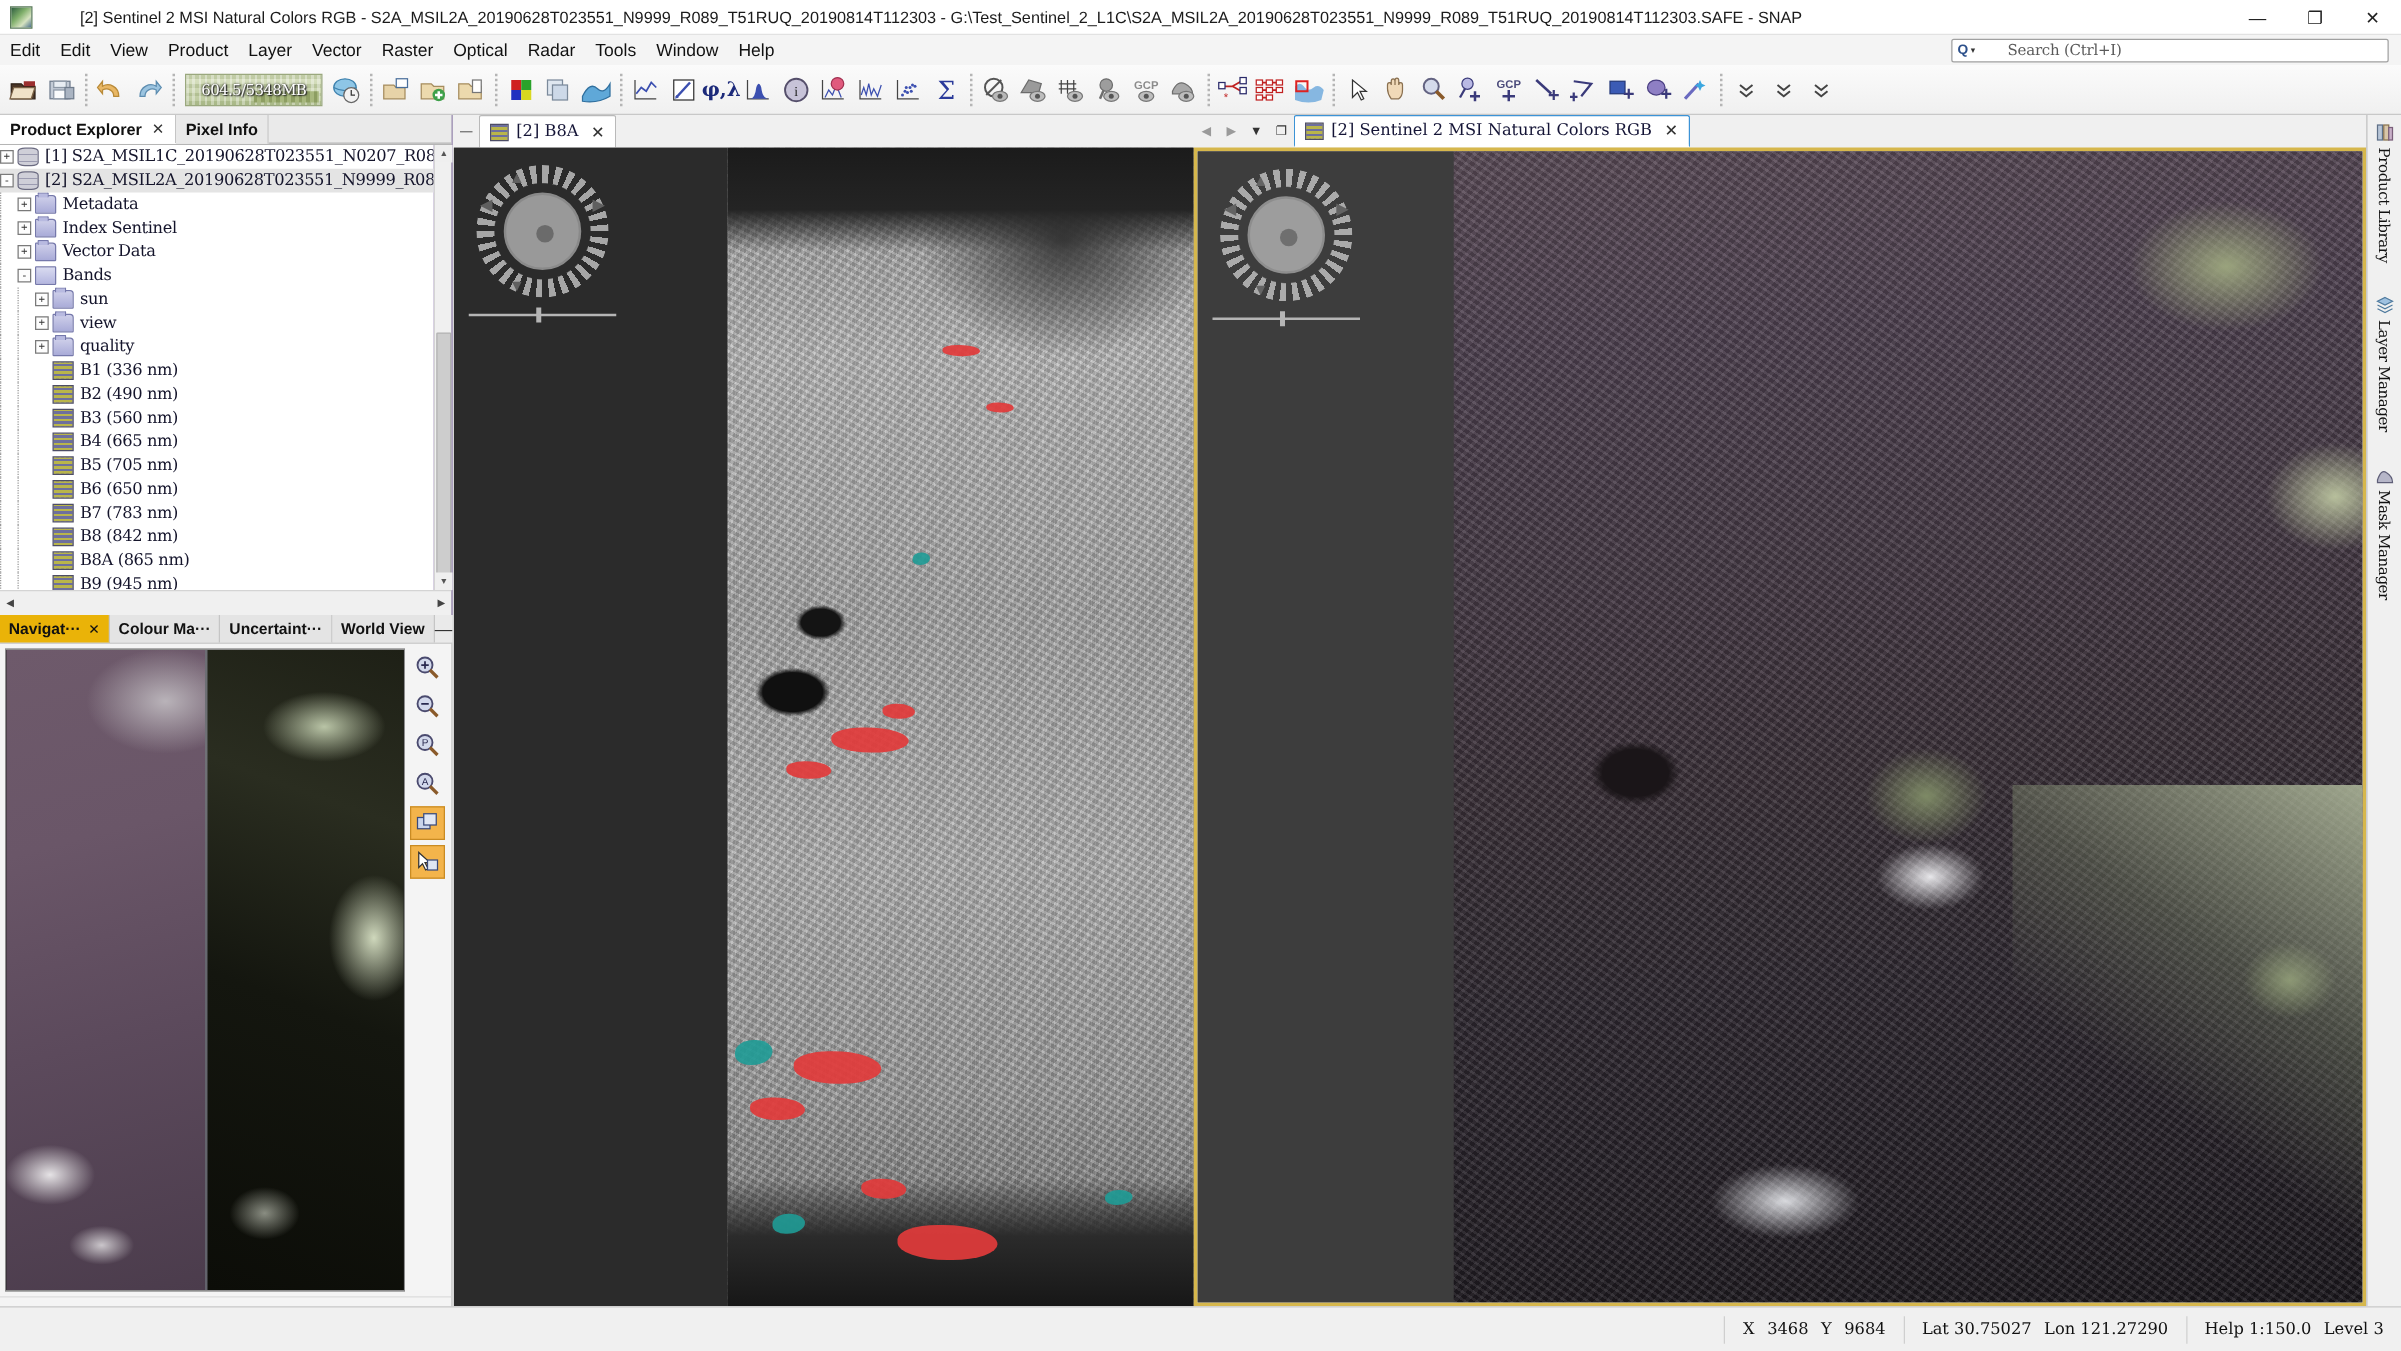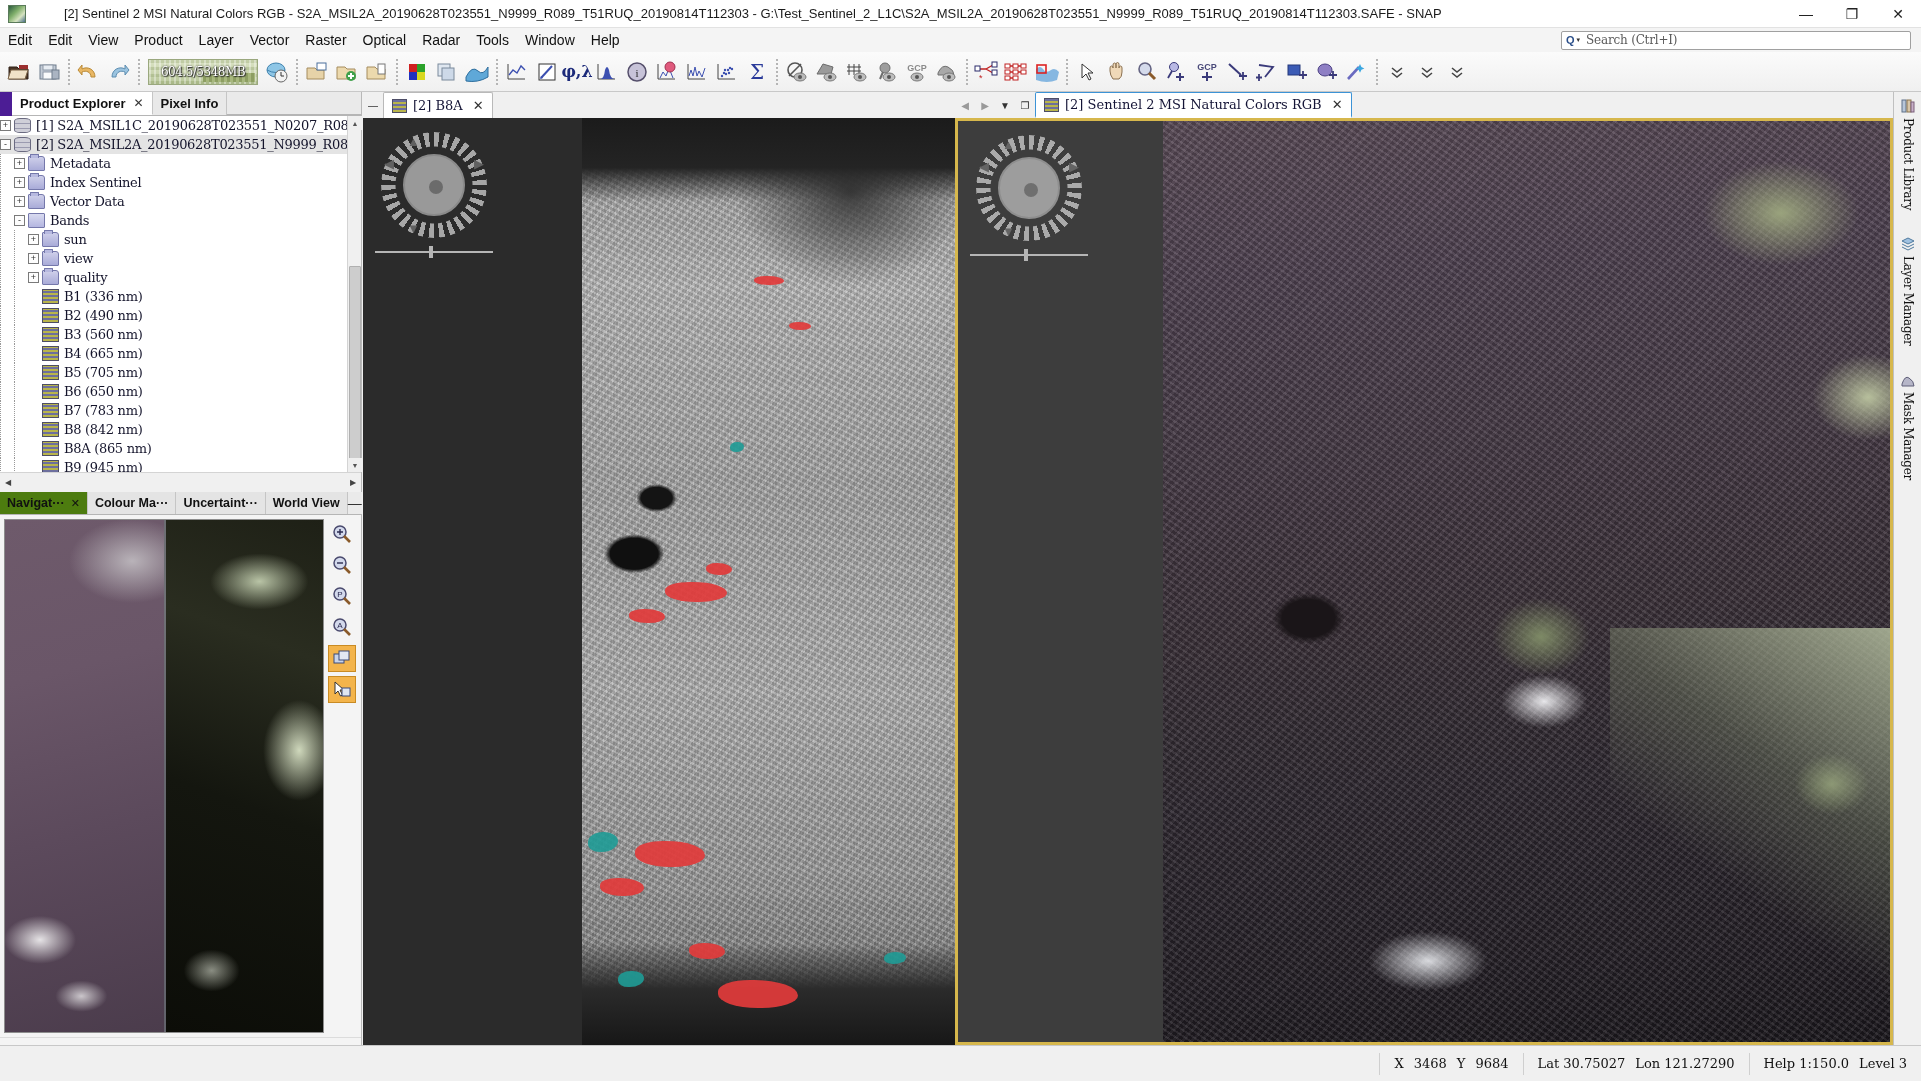--- a/index.html
+++ b/index.html
@@ -49,21 +49,21 @@
   #searchbox {
     margin-left: auto; margin-right: 10px;
     width: 350px; height: 19px; background: #fff;
     border: 1px solid #a0a0a0; border-radius: 2px;
     display: flex; align-items: center; padding: 0 4px;
   }
   #searchbox .sicon { font-size: 11px; color: #2b4f8a; font-weight: bold; margin-right: 2px;}
   #searchbox .scaret { font-size: 7px; color: #333; margin-right: 6px; }
   #searchbox .splace {
     font-size: 12px; color: #5a5a5a;
-    font-family: "DejaVu Serif", serif; letter-spacing: -0.2px;
+    font-family: "DejaVu Serif", serif; letter-spacing: -0.2px; margin-left: 20px;
   }
 
   
   #toolbar {
     position: absolute; left: 0; top: 52px; width: 1921px; height: 40px;
     background: linear-gradient(to bottom,#fbfbfb 0%,#f0f0f0 100%);
     border-bottom: 1px solid #c8c8c8;
     display: flex; align-items: center; padding-left: 4px;
   }
   .tb-btn {
@@ -93,21 +93,21 @@
   }
   .mem-widget .memtext {
     position: relative; z-index: 3; font-family: "DejaVu Serif", serif;
     font-size: 12px; color: #fff; text-shadow: 0 0 2px #000, 1px 1px 1px #333;
     white-space: nowrap; letter-spacing: -0.5px;
   }
 
   
   #pe-panel {
     position: absolute; left: 0; top: 92px; width: 362px; height: 400px;
-    background: #4c1d95; border-right: 1px solid #b8b8b8; padding-left: 12px;
+    background: #4c1d95; border-right: 1px solid #b8b8b8;
   }
   #pe-tabs {
     height: 24px; background: #f0f0f0; display: flex; align-items: stretch;
     border-bottom: 1px solid #b5b5b5;
   }
   #pe-tabs .tab {
     display: flex; align-items: center; padding: 0 8px; font-size: 13px;
     font-weight: bold; color: #111; border-right: 1px solid #c5c5c5;
     background: #e9e9e9;
   }
@@ -185,21 +185,21 @@
   }
   #nav-tabs {
     height: 23px; display: flex; align-items: stretch; background: #eaeaea;
     border-bottom: 1px solid #b5b5b5;
   }
   #nav-tabs .ntab {
     display: flex; align-items: center; padding: 0 7px; font-size: 12.5px;
     font-weight: bold; color: #111; border-right: 1px solid #c5c5c5; background: #e4e4e4;
     white-space: nowrap;
   }
-  #nav-tabs .ntab.active { background: #4d7c0f; }
+  #nav-tabs .ntab.active { background: #eab308; }
   #nav-tabs .ntab .tclose { margin-left: 6px; font-weight: normal; font-size: 11px; }
   #nav-tabs .nfill { flex: 1; background: #eaeaea; }
   #nav-tabs .nmin {
     width: 24px; display: flex; align-items: center; justify-content: center;
     font-size: 14px; color: #333; background: #eaeaea;
   }
 
   #nav-body {
     position: absolute; left: 0; top: 23px; right: 0; bottom: 44px;
     background: #f4f4f4; padding: 2px;

